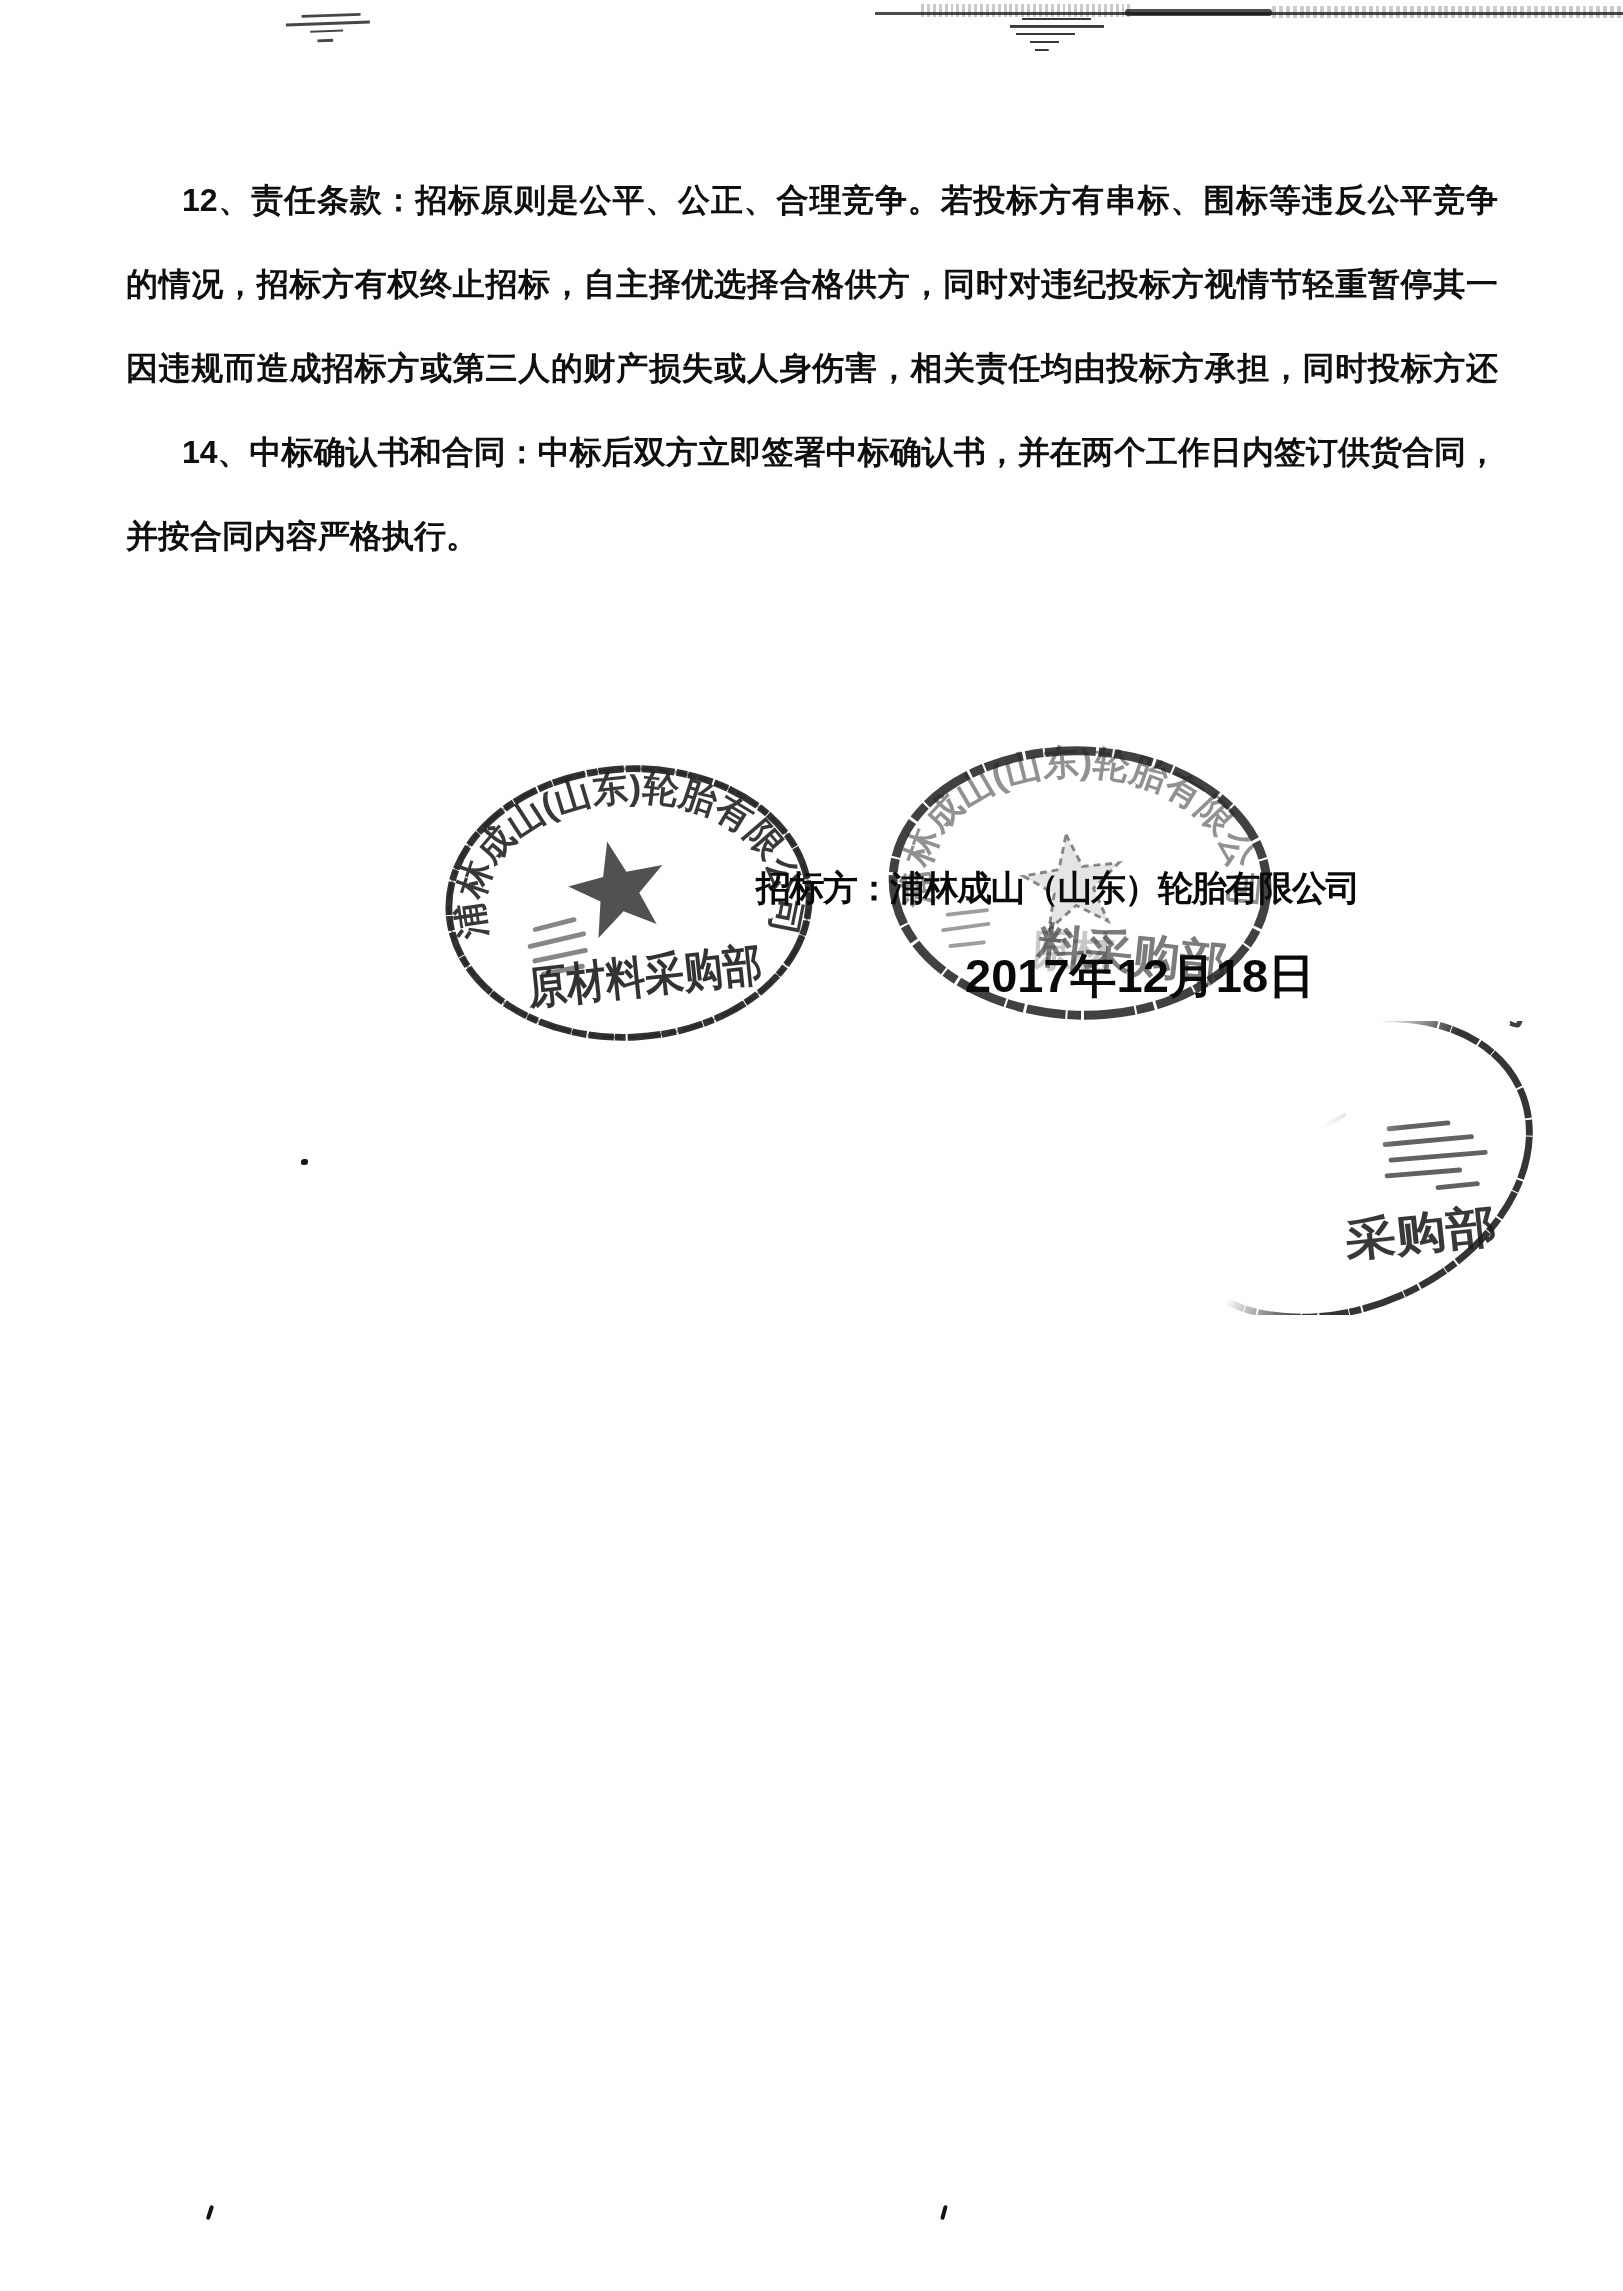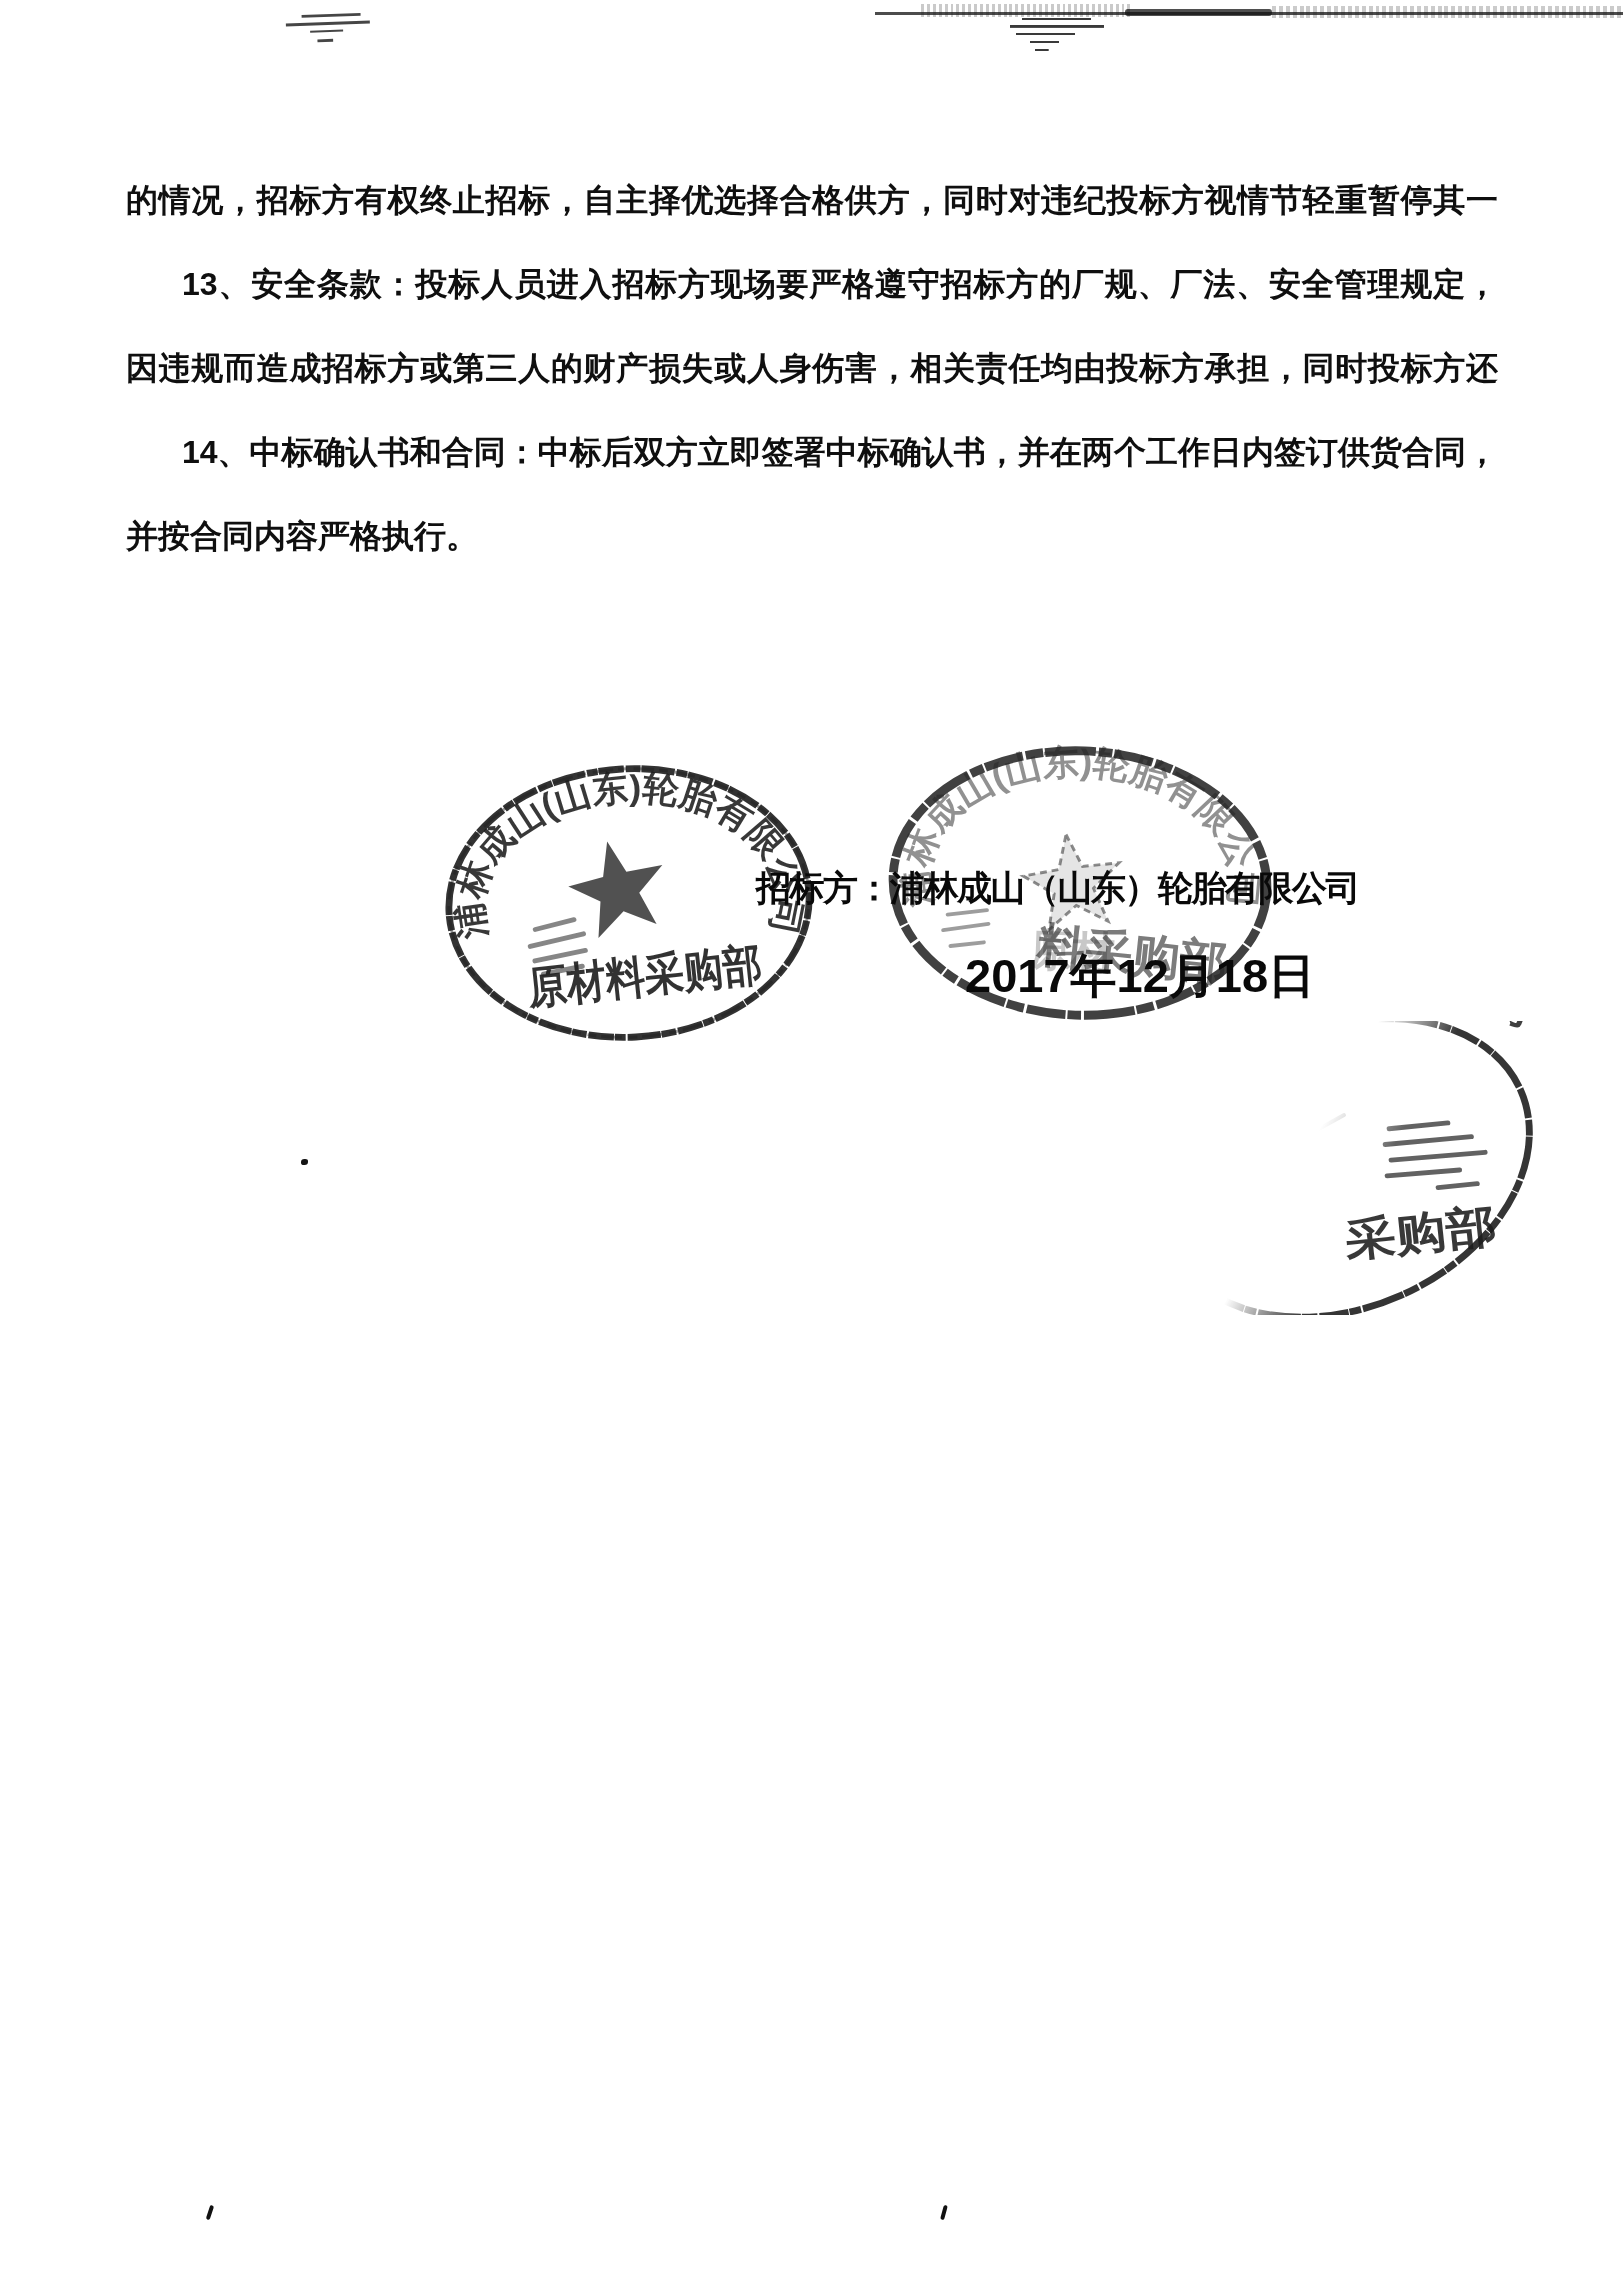--- a/index.html
+++ b/index.html
@@ -70,22 +70,22 @@
 <div class="page">
 
   <div class="artifact scratch scratch-left"></div>
   <div class="artifact scratch scratch-mid"></div>
   <div class="artifact hairline"></div>
   <div class="artifact fuzz-left"></div>
   <div class="artifact seg-dark"></div>
   <div class="artifact fuzz-right"></div>
 
   <div class="textblock">
+    <div class="ln full first">12、责任条款：招标原则是公平、公正、合理竞争。若投标方有串标、围标等违反公平竞争</div>
     <div class="ln full">的情况，招标方有权终止招标，自主择优选择合格供方，同时对违纪投标方视情节轻重暂停其一到</div>
-    <div class="ln full first">13、安全条款：投标人员进入招标方现场要严格遵守招标方的厂规、厂法、安全管理规定，</div>
     <div class="ln full">因违规而造成招标方或第三人的财产损失或人身伤害，相关责任均由投标方承担，同时投标方还应</div>
     <div class="ln full first">14、中标确认书和合同：中标后双方立即签署中标确认书，并在两个工作日内签订供货合同，</div>
     <div class="ln">并按合同内容严格执行。</div>
   </div>
 
   <div class="stamp" style="left:438px;top:760px;">
     <svg width="382" height="287" viewBox="0 0 390 293">
       <g transform="rotate(-3 195 146)">
         <ellipse cx="195" cy="146" rx="184" ry="137" fill="none" stroke="#1d1d1d" stroke-width="7" stroke-opacity="0.9" stroke-dasharray="26 2 15 1 34 2 11 1"></ellipse>
         <ellipse cx="195" cy="146" rx="184" ry="137" fill="none" stroke="#1d1d1d" stroke-width="3" stroke-opacity="0.45" stroke-dasharray="9 7 21 5"></ellipse>

